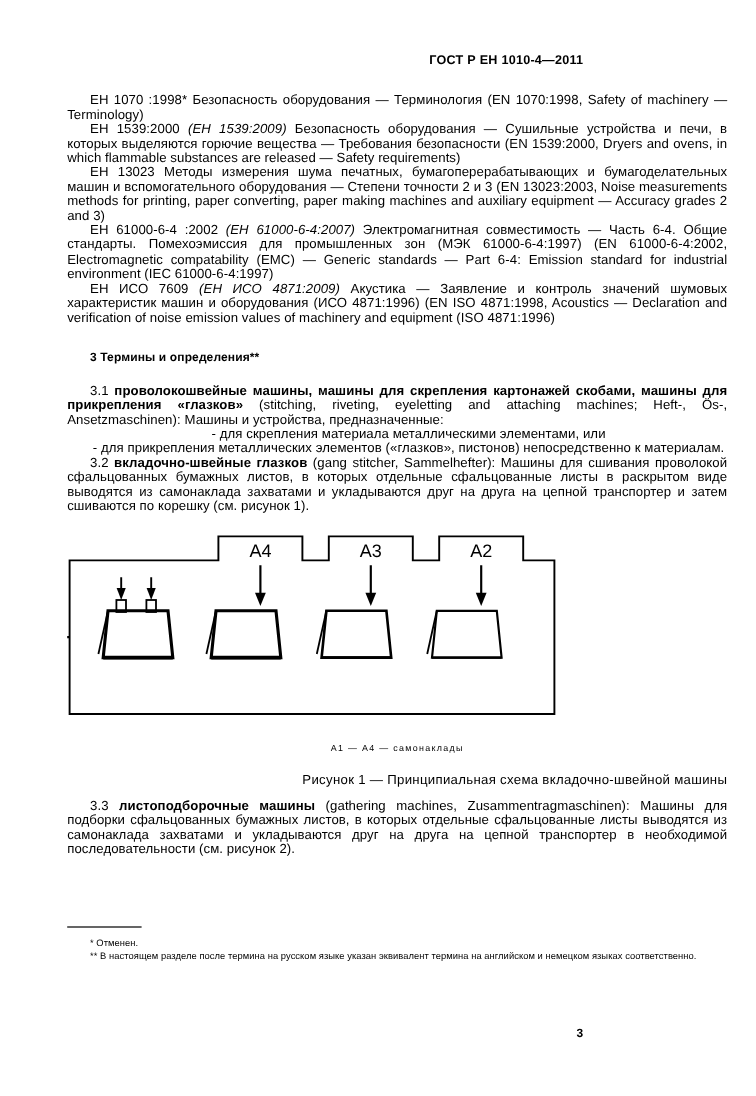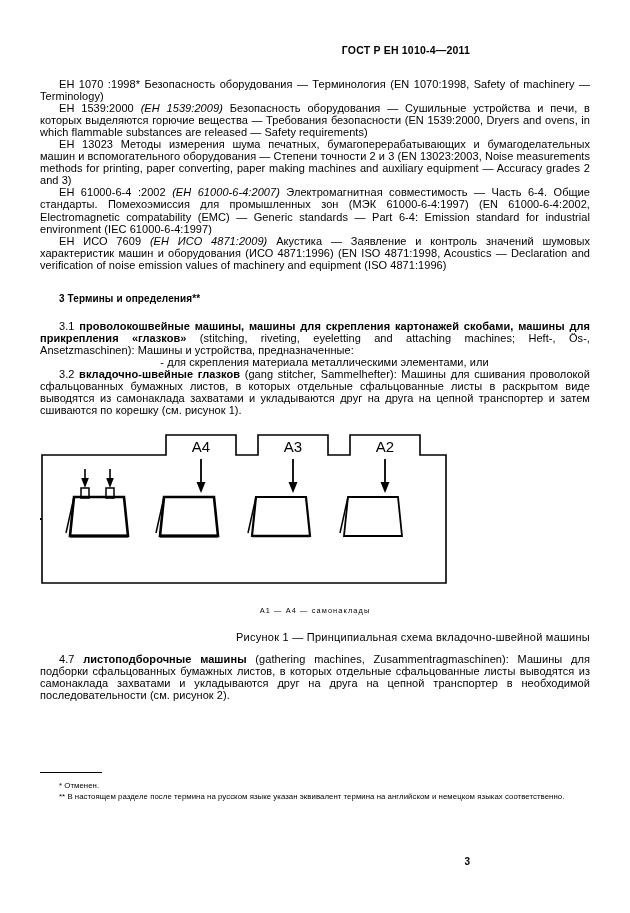--- a/index.html
+++ b/index.html
@@ -10,21 +10,21 @@
   body {
     width: 630px;
     height: 913px;
     font-family: "Liberation Sans", sans-serif;
     color: #000000;
     position: relative;
     overflow: hidden;
   }
   .page {
     position: absolute;
-    left: 0; top: 0;
+    left: 16px; top: 0;
     width: 502px;
     height: 913px;
   }
   .header {
     position: absolute;
     top: 44px;
     right: 32px;
     font-size: 10.5px;
     font-weight: bold;
     letter-spacing: 0.2px;
@@ -138,20 +138,21 @@
     <div class="gap-before-heading"></div>
 
     <p class="sec-heading">3 Термины и определения**</p>
 
     <div class="gap-after-heading"></div>
 
 
     <p class="body-par"><span>3.1 </span><b>проволокошвейные машины, машины для скрепления картонажей скобами, машины для прикрепления «глазков»</b><span> (stitching, riveting, eyeletting and attaching machines; Heft-, Ös-, Ansetzmaschinen): Машины и устройства, предназначенные:</span></p>
 
     <p class="body-par dash-item">- для скрепления материала металлическими элементами, или</p>
+    <p class="body-par dash-item">- для прикрепления металлических элементов («глазков», пистонов) непосредственно к материалам.</p>
 
     <p class="body-par"><span>3.2 </span><b>вкладочно-швейные глазков</b><span> (gang stitcher, Sammelhefter): Машины для сшивания проволокой сфальцованных бумажных листов, в которых отдельные сфальцованные листы в раскрытом виде выводятся из самонаклада захватами и укладываются друг на друга на цепной транспортер и затем сшиваются по корешку (см. рисунок 1).</span></p>
 
     <div class="figure-wrap">
       <div class="figure-svg-holder">
         <svg width="408" height="160" viewBox="0 0 408 160">
           <g fill="none" stroke="#000" stroke-width="1.6" stroke-linejoin="miter">
 
             <path d="M 2,22 L 2,150 L 406,150 L 406,22 L 380,22 L 380,2 L 310,2 L 310,22
                      L 288,22 L 288,2 L 218,2 L 218,22
@@ -223,21 +224,21 @@
       </div>
 
       <svg width="0" height="0" style="position:absolute" aria-hidden="true"></svg>
 
       <p class="fig-note">А1 —  А4 —  самонаклады</p>
       <p class="fig-caption">Рисунок 1 — Принципиальная схема вкладочно-швейной машины</p>
     </div>
 
     <div class="gap-sm"></div>
 
-    <p class="body-par"><span>4.7 </span><b>листоподборочные машины</b><span>  (gathering machines, Zusammentragmaschinen): Машины для подборки сфальцованных бумажных листов, в которых отдельные сфальцованные листы выводятся из самонаклада захватами и  укладываются друг на друга на цепной транспортер в необходимой последовательности (см. рисунок 2).</span></p>
+    <p class="body-par"><span>3.3 </span><b>листоподборочные машины</b><span>  (gathering machines, Zusammentragmaschinen): Машины для подборки сфальцованных бумажных листов, в которых отдельные сфальцованные листы выводятся из самонаклада захватами и  укладываются друг на друга на цепной транспортер в необходимой последовательности (см. рисунок 2).</span></p>
 
   </div>
 
   <div class="footnote-area">
     <div class="footnote-rule"></div>
     <p class="footnote">* Отменен.</p>
     <p class="footnote">** В настоящем разделе после термина на русском языке указан эквивалент термина на английском и немецком языках соответственно.</p>
   </div>
 
   <div class="page-number">3</div>

